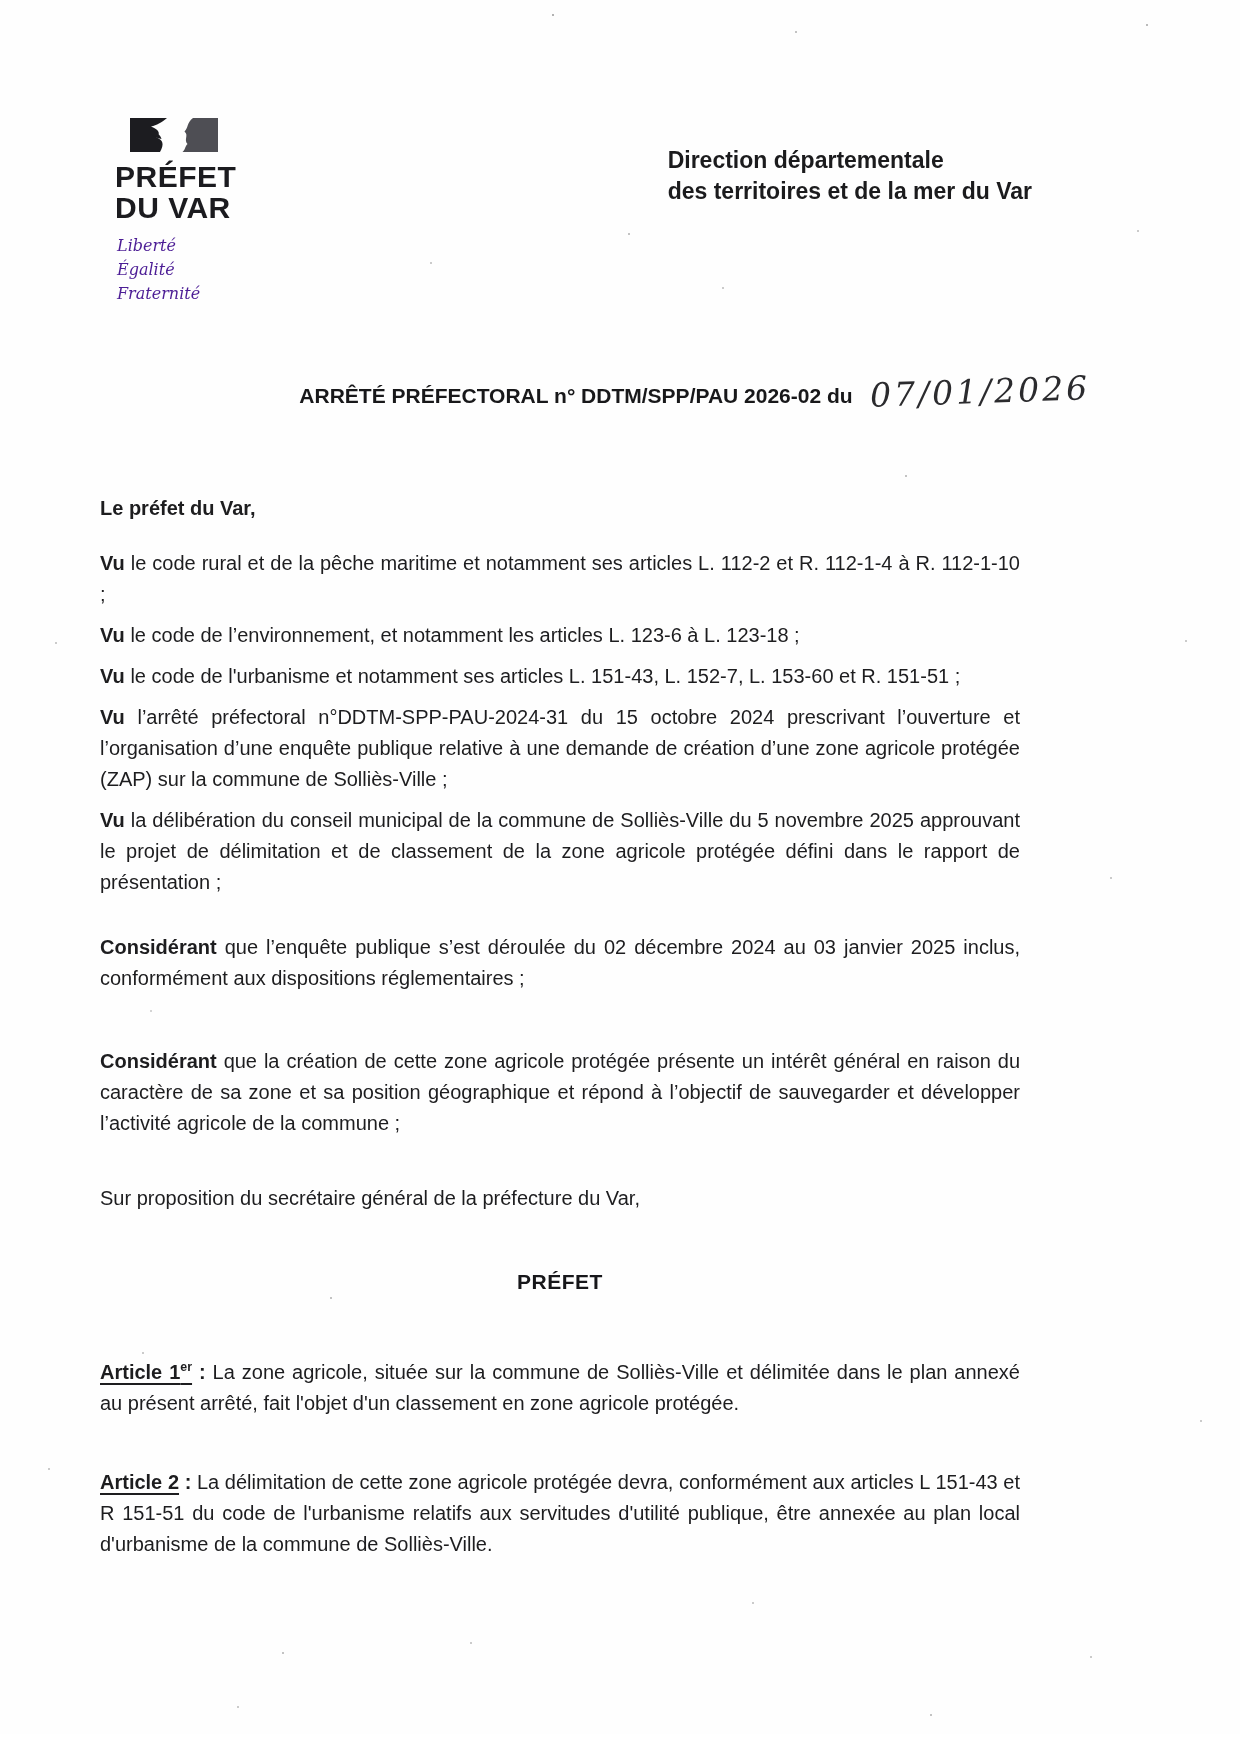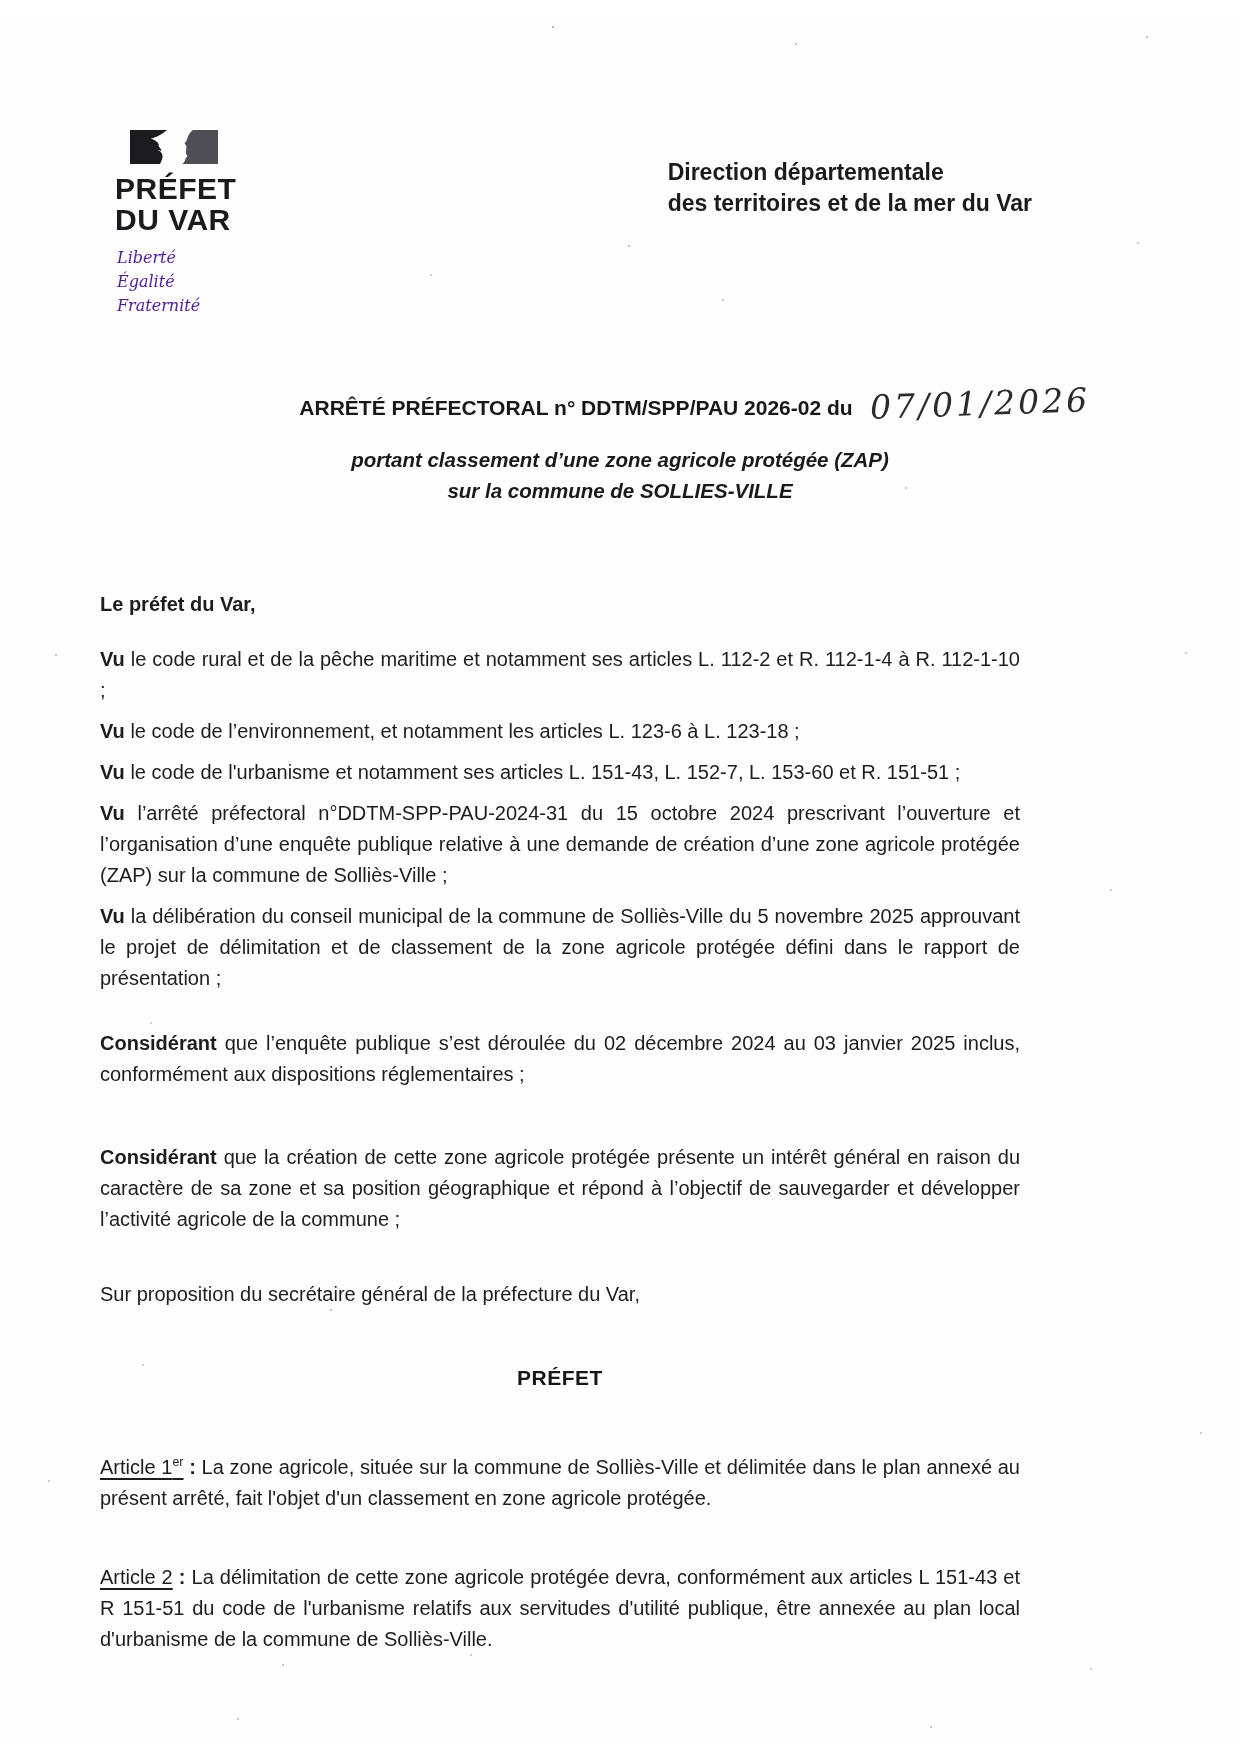--- a/index.html
+++ b/index.html
@@ -5,21 +5,20 @@
   * { margin: 0; padding: 0; box-sizing: border-box; }
   html, body { background: #ffffff; }
   .page {
     position: relative;
     width: 1240px;
     height: 1734px;
     background: #fefefe;
     overflow: hidden;
     color: #1d1d1f;
     font-family: "Liberation Sans", sans-serif;
-    margin-top: 12px;
   }
   
   .header {
     display: flex;
     justify-content: space-between;
     align-items: flex-start;
     padding: 118px 208px 0 115px;
   }
   .marianne { display: block; margin-left: 15px; margin-bottom: 9px; }
   .prefet-line {
@@ -94,21 +93,21 @@
     margin-top: 52px;
     text-align: center;
     font-size: 21px;
     font-weight: bold;
     letter-spacing: 0.5px;
     color: #17171a;
   }
   .article { margin-top: 58px; }
   .article-2 { margin-top: 48px; }
   .article-label {
-    font-weight: normal;
+    font-weight: bold;
     text-decoration: underline;
     text-decoration-thickness: 2px;
     text-underline-offset: 4px;
   }
   .article-sep { font-weight: bold; }
   sup { font-size: 0.62em; vertical-align: super; line-height: 0; }
   
   .noise {
     position: absolute; top: 0; left: 0;
     width: 2px; height: 2px; border-radius: 50%;
@@ -164,24 +163,20 @@
       <div>Direction départementale</div>
       <div>des territoires et de la mer du Var</div>
     </div>
   </header>
 
   <div class="title-block">
     <div class="title-line">
       <span>ARRÊTÉ PRÉFECTORAL n° DDTM/SPP/PAU 2026-02 du</span>
       <span class="handwritten">07/01/2026</span>
     </div>
-    <div class="subtitle">
-      <div>portant classement d’une zone agricole protégée (ZAP)</div>
-      <div>sur la commune de SOLLIES-VILLE</div>
-    </div>
   </div>
 
   <main class="doc-body">
 
     <p class="salutation">Le préfet du Var,</p>
 
     <p class="para">
       <span class="vu-label">Vu</span>
       <span>le code rural et de la pêche maritime et notamment ses articles L. 112-2 et R. 112-1-4 à R. 112-1-10 ;</span>
     </p>

